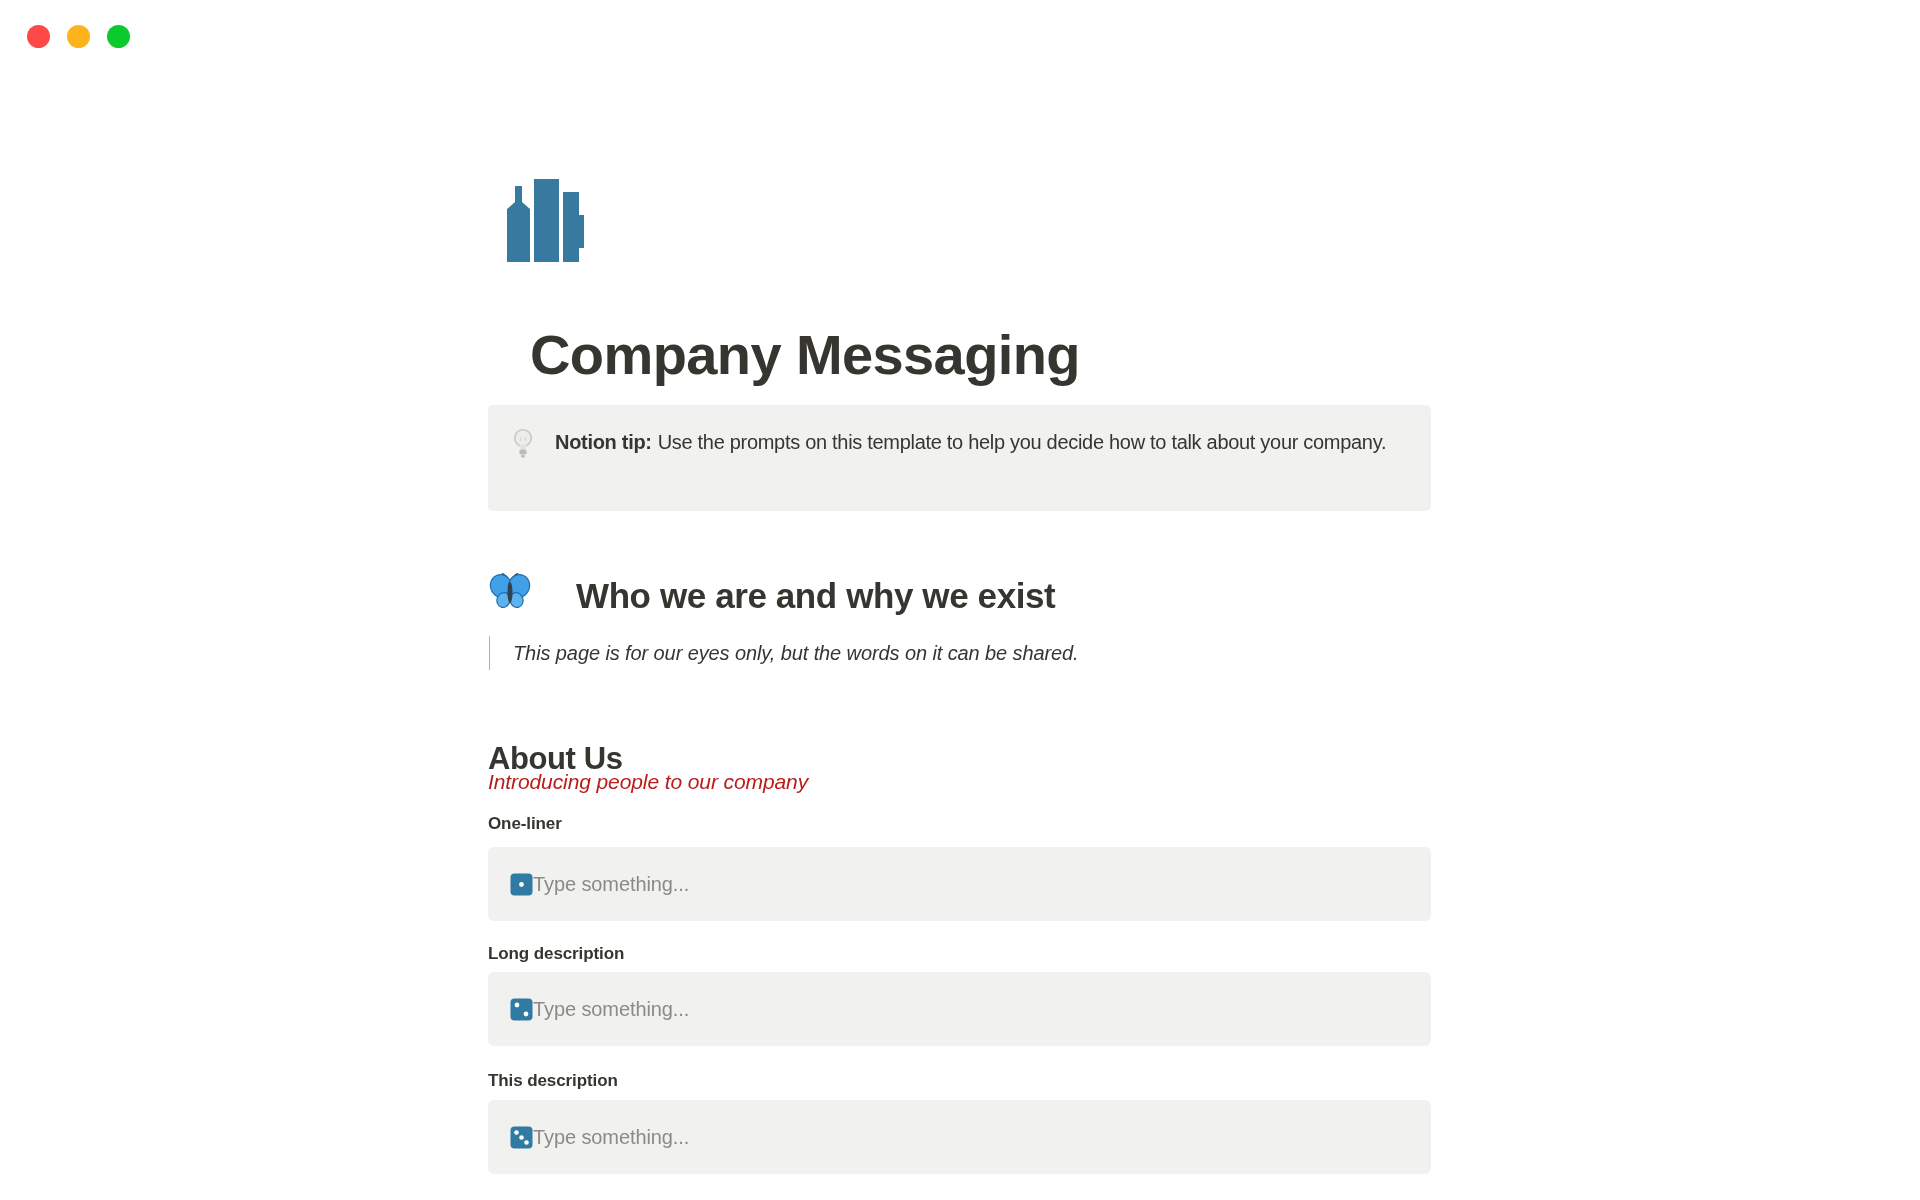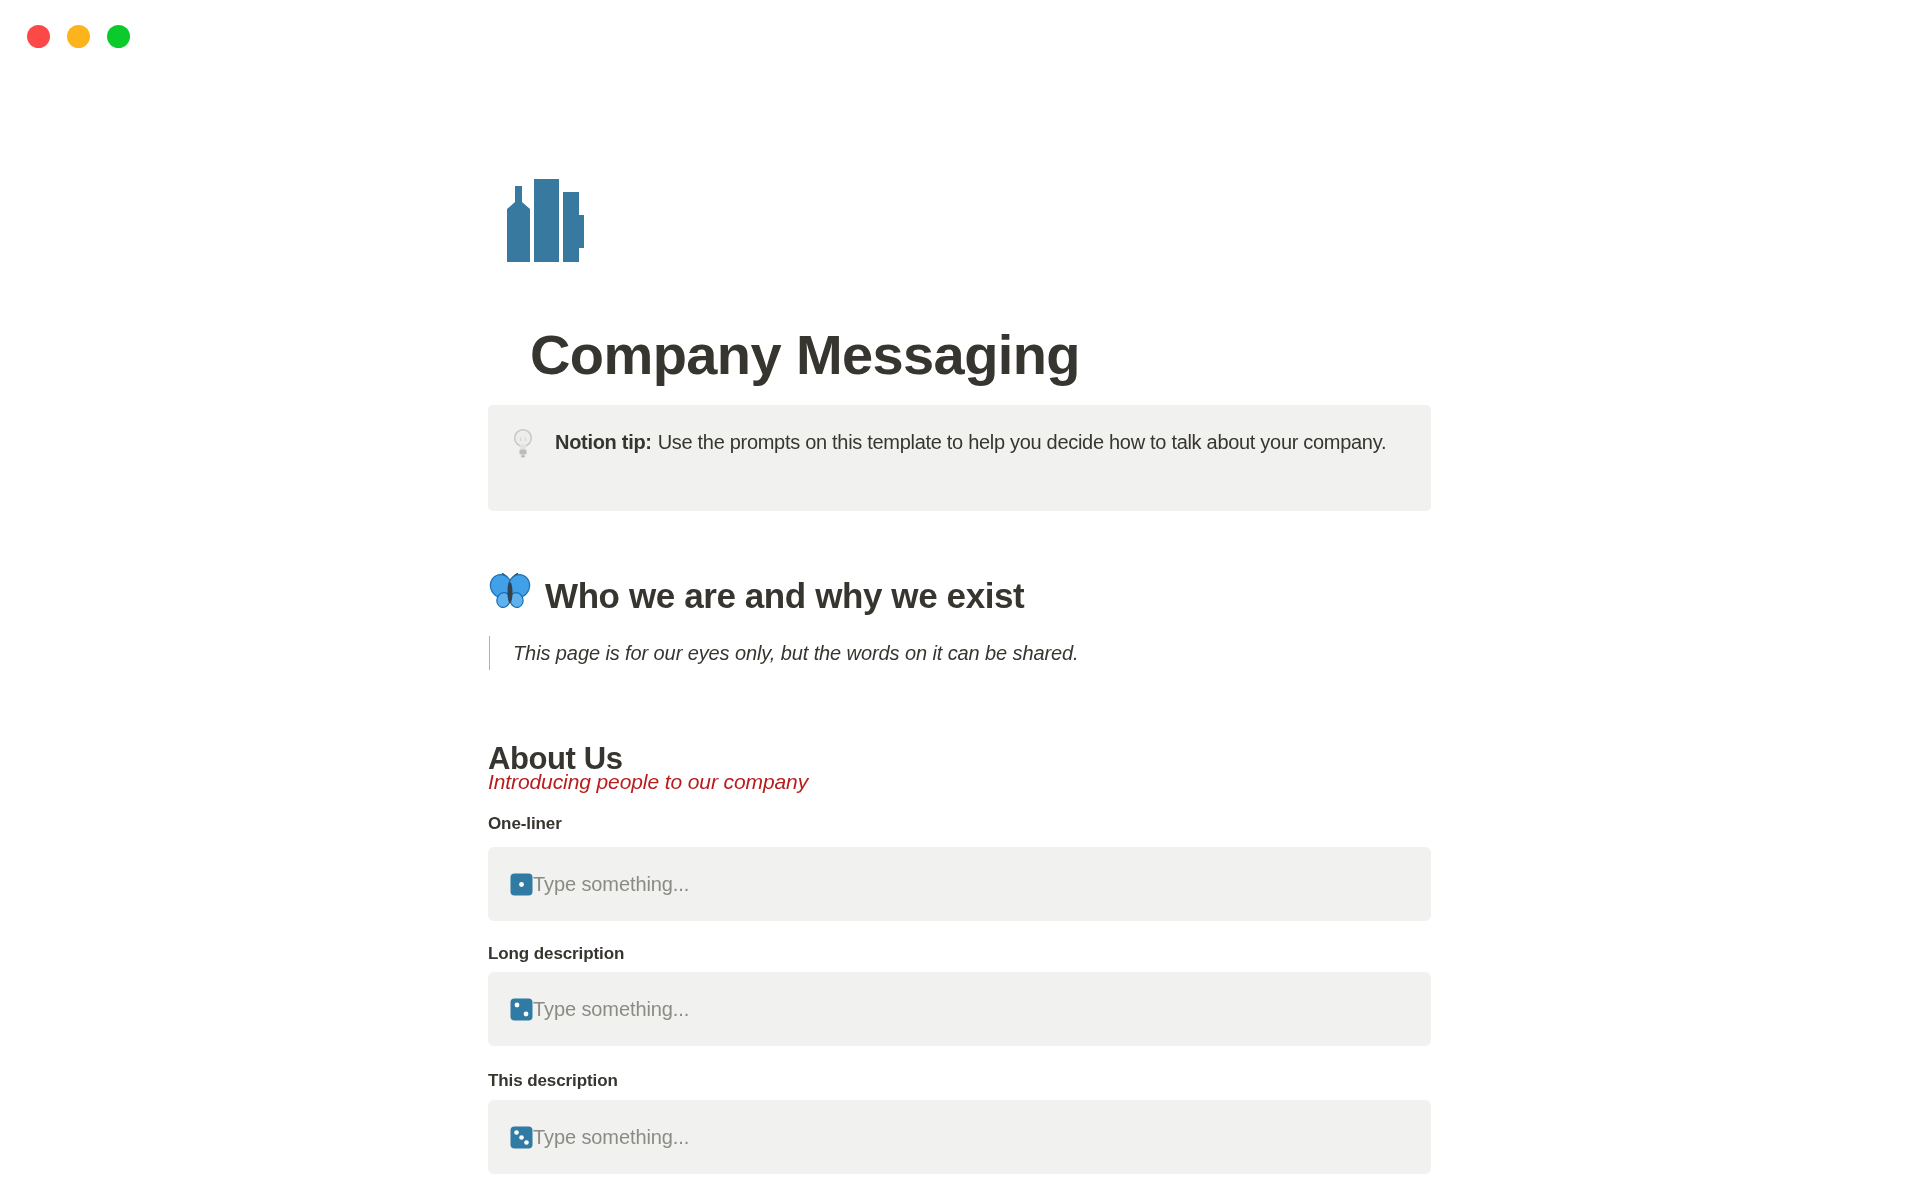--- a/index.html
+++ b/index.html
@@ -36,21 +36,21 @@
     padding: 21px 24px 21px 25px;
   }
   .callout .bulb { flex: 0 0 auto; margin-top: 2px; }
   .callout-body { margin-left: 22px; font-size: 20px; line-height: 32px; letter-spacing: -0.3px; }
   .callout-bold { font-weight: 700; margin-right: 0.3em; }
 
   
   .h1 {
     position: absolute; left: 488px; top: 572px;
     display: flex; align-items: center;
-    font-size: 35px; font-weight: 700; line-height: 42px; letter-spacing: -0.4px;
+    font-size: 35px; font-weight: 700; line-height: 42px; letter-spacing: -0.4px; gap: 31px;
   }
   .h1 .butterfly { margin-right: 13px; flex: 0 0 auto; }
 
   
   .quote {
     position: absolute; left: 489px; top: 636px; width: 900px;
     border-left: 1px solid #eab308;
     padding: 2px 0 2px 23px;
     font-size: 20px; font-style: italic; line-height: 30px; color: #37352F;
   }

